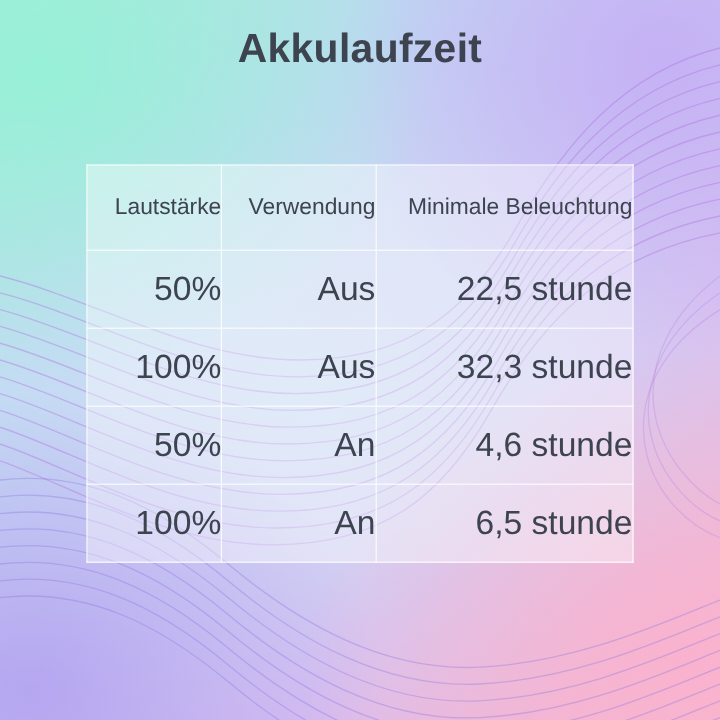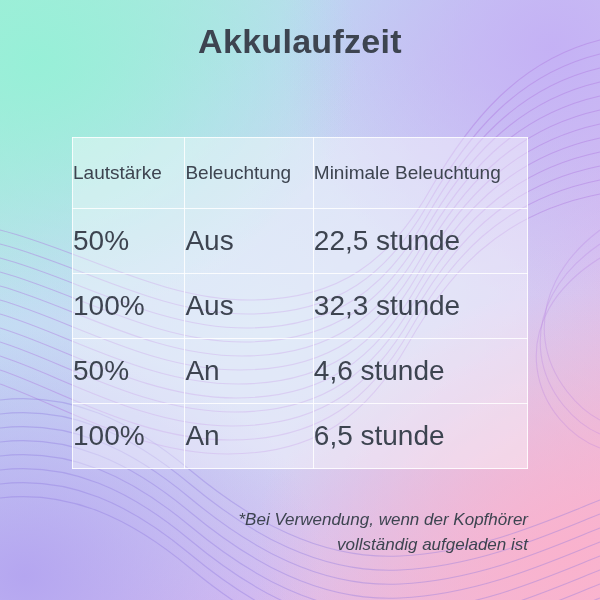--- a/index.html
+++ b/index.html
@@ -47,21 +47,21 @@
     top: 137px;
     width: 456px;
   }
   table.data {
     border-collapse: collapse;
     width: 456px;
     background: rgba(255,255,255,0.26);
   }
   table.data td, table.data th {
     border: 1px solid rgba(255,255,255,0.85);
-    text-align: left;
+    text-align: right;
     color: #3d4450;
     padding: 0;
     font-weight: normal;
   }
   table.data thead th {
     height: 70px;
     font-size: 19px;
     line-height: 1.15;
     vertical-align: middle;
     background: rgba(255,255,255,0.20);
@@ -124,21 +124,21 @@
     </g>
   </svg>
 
   <div class="title">Akkulaufzeit</div>
 
   <div class="table-wrap">
     <table class="data">
       <thead>
         <tr>
           <th class="col-a">Lautstärke</th>
-          <th class="col-b">Beleuchtung</th>
+          <th class="col-b">Verwendung</th>
           <th class="col-c">Minimale Beleuchtung</th>
         </tr>
       </thead>
       <tbody>
         <tr>
           <td>50%</td>
           <td>Aus</td>
           <td>22,5 stunde</td>
         </tr>
         <tr>
@@ -153,15 +153,14 @@
         </tr>
         <tr>
           <td>100%</td>
           <td>An</td>
           <td>6,5 stunde</td>
         </tr>
       </tbody>
     </table>
   </div>
 
-  <div class="footnote">*Bei Verwendung, wenn der Kopfhörer vollständig aufgeladen ist</div>
 
 </div>
 
 </body></html>

